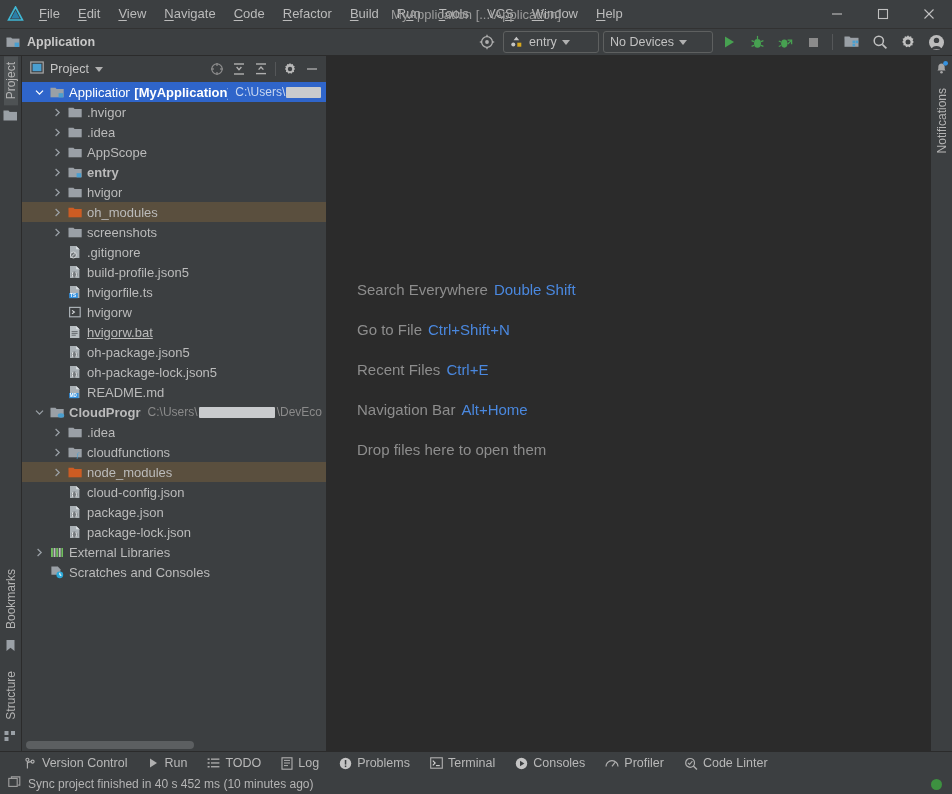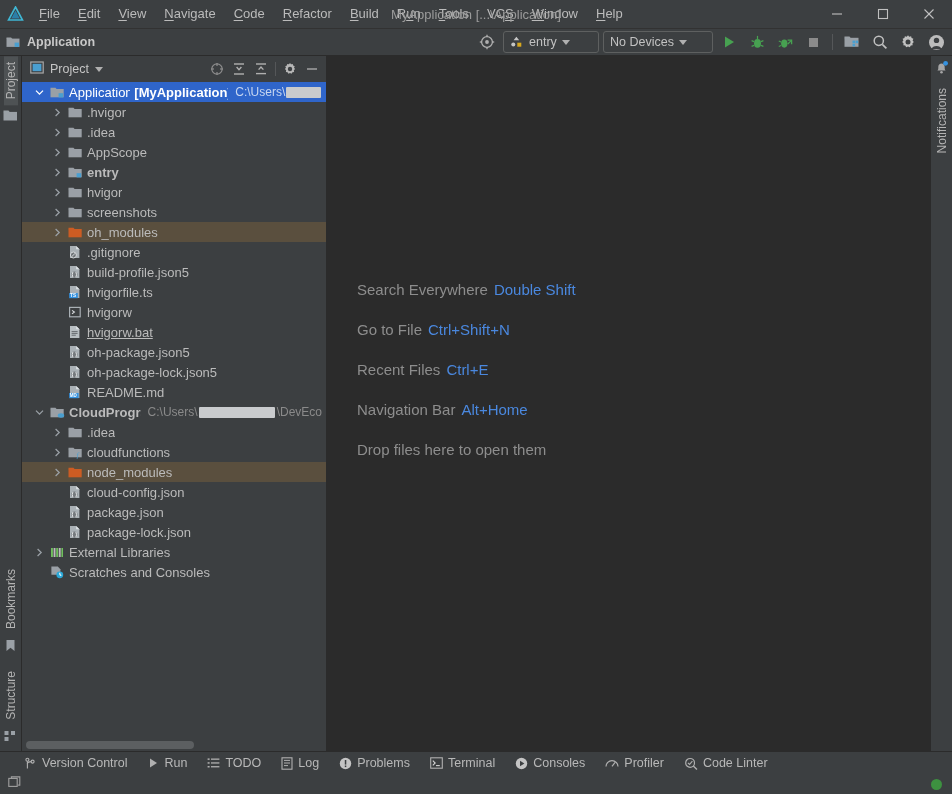--- a/index.html
+++ b/index.html
@@ -416,47 +416,47 @@
               </svg>
             </span>
             <span class="ico">
               <svg width="15" height="13" viewBox="0 0 15 13">
                 <path d="M0.5 1.8 h5 l1.3 1.5 H0.5 Z" fill="#9aa0a6"></path>
                 <path d="M0.5 3 h13.2 v8.3 h-13.2 Z" fill="#9aa0a6"></path>
               </svg>
             </span>
             <span class="lbl">hvigor</span>
           </div>
-          <div class="row" style="padding-left: 26px;">
-            <span class="arrow">
-              <svg width="9" height="9" viewBox="0 0 9 9">
-                <path d="M2.6 1 L6.2 4.5 L2.6 8" fill="none" stroke="#9aa0a6" stroke-width="1.25"></path>
-              </svg>
-            </span>
-            <span class="ico">
-              <svg width="15" height="13" viewBox="0 0 15 13">
-                <path d="M0.5 1.8 h5 l1.3 1.5 H0.5 Z" fill="#9aa0a6"></path>
-                <path d="M0.5 3 h13.2 v8.3 h-13.2 Z" fill="#9aa0a6"></path>
-              </svg>
-            </span>
-            <span class="lbl">screenshots</span>
-          </div>
           <div class="row hl" style="padding-left: 26px;">
             <span class="arrow">
               <svg width="9" height="9" viewBox="0 0 9 9">
                 <path d="M2.6 1 L6.2 4.5 L2.6 8" fill="none" stroke="#9aa0a6" stroke-width="1.25"></path>
               </svg>
             </span>
             <span class="ico">
               <svg width="15" height="13" viewBox="0 0 15 13">
                 <path d="M0.5 1.8 h5 l1.3 1.5 H0.5 Z" fill="#cc5c23"></path>
                 <path d="M0.5 3 h13.2 v8.3 h-13.2 Z" fill="#cc5c23"></path>
               </svg>
             </span>
             <span class="lbl">oh_modules</span>
+          </div>
+          <div class="row" style="padding-left: 26px;">
+            <span class="arrow">
+              <svg width="9" height="9" viewBox="0 0 9 9">
+                <path d="M2.6 1 L6.2 4.5 L2.6 8" fill="none" stroke="#9aa0a6" stroke-width="1.25"></path>
+              </svg>
+            </span>
+            <span class="ico">
+              <svg width="15" height="13" viewBox="0 0 15 13">
+                <path d="M0.5 1.8 h5 l1.3 1.5 H0.5 Z" fill="#9aa0a6"></path>
+                <path d="M0.5 3 h13.2 v8.3 h-13.2 Z" fill="#9aa0a6"></path>
+              </svg>
+            </span>
+            <span class="lbl">screenshots</span>
           </div>
           <div class="row" style="padding-left: 26px;">
             <span class="arrow"></span>
             <span class="ico">
               <svg width="14" height="14" viewBox="0 0 14 14">
                 <path d="M2 1 h6.2 l3.2 3.2 V13 H2 Z" fill="#a9b0b5"></path>
                 <path d="M8.2 1 v3.2 h3.2 Z" fill="#dde2e6"></path>
                 <circle cx="5.4" cy="10" r="3" fill="#6f7478" stroke="#d6d9dc" stroke-width="1"></circle>
                 <line x1="3.5" y1="11.9" x2="7.3" y2="8.1" stroke="#d6d9dc" stroke-width="1"></line>
               </svg>
@@ -803,17 +803,18 @@
       </div>
     </div>
 
   <div class="statusbar">
     <span>
       <svg width="13" height="13" viewBox="0 0 13 13">
         <rect x="0.8" y="2.4" width="8.4" height="8" fill="none" stroke="#a0a0a0" stroke-width="1.1"></rect>
         <path d="M3.4 2.4 V0.9 h8.4 v8.2 h-1.6" fill="none" stroke="#a0a0a0" stroke-width="1.1"></path>
       </svg>
     </span>
+    <span>Sync project finished in 40 s 452 ms (10 minutes ago)</span>
     <span class="status-right">
       <span class="dot-green"></span>
     </span>
   </div>
 </div>
 
 </body></html>

